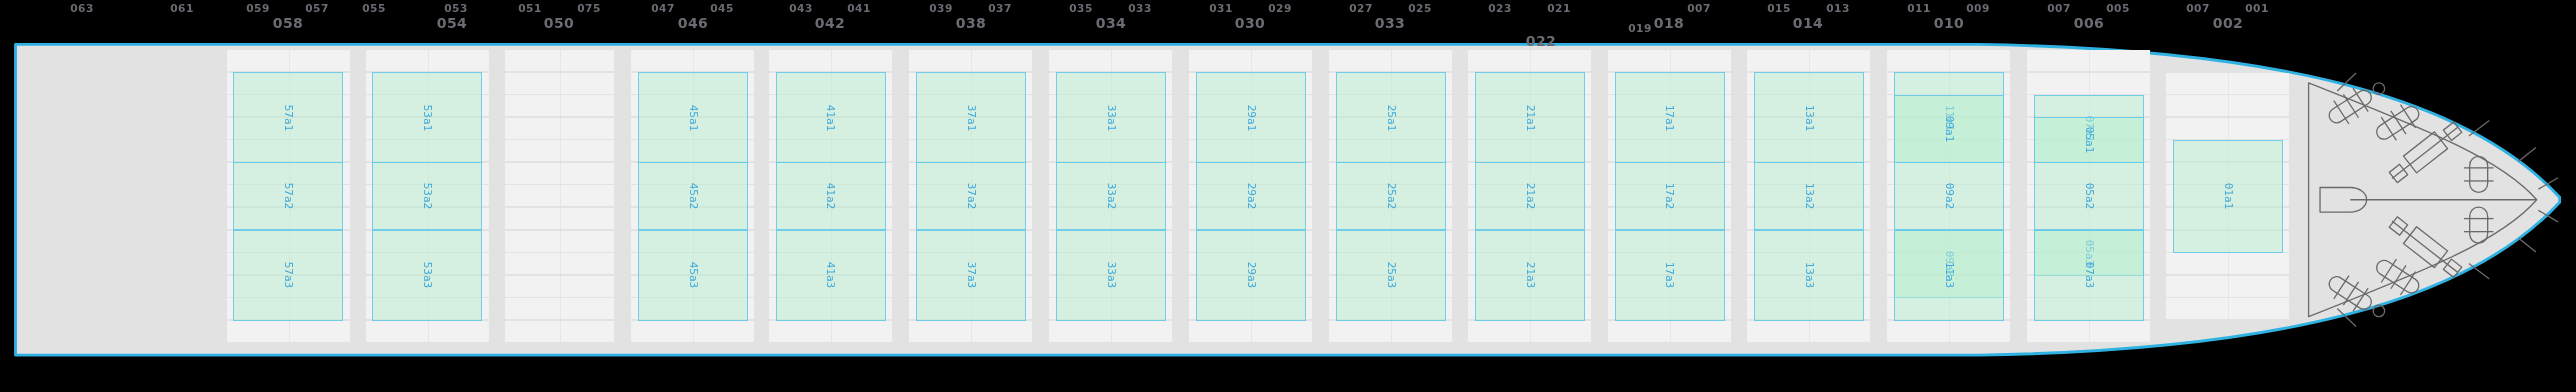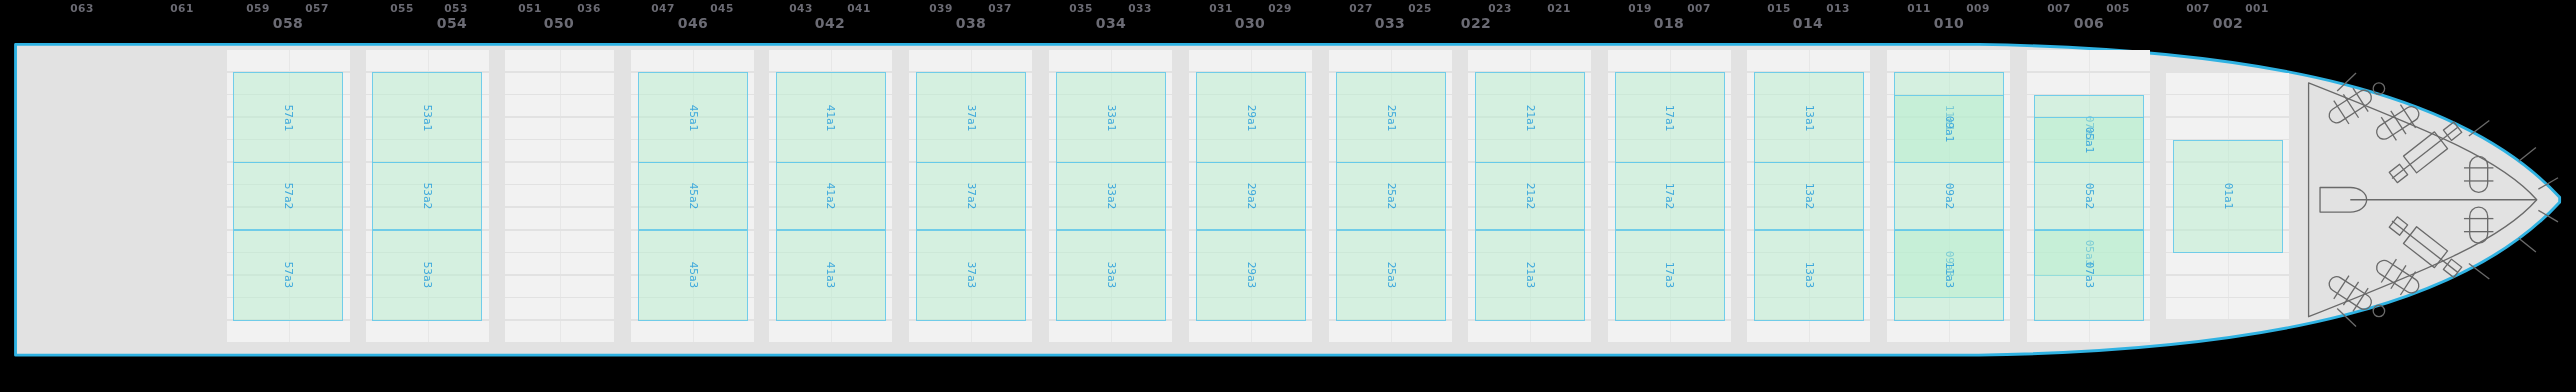--- a/index.html
+++ b/index.html
@@ -410,58 +410,58 @@
         <div class="cell-row" style="left: 2166px; top: 298px; width: 123px; height: 21.3px;"></div>
         <div class="stow-block" style="left: 2173px; top: 140px; width: 110px; height: 113px;"></div>
         <span class="block-label" style="left: 2228px; top: 196px;">01a1</span>
       </div>
     </div>
   <div id="top-labels">
       <span class="bay-num small" style="left: 82px;">063</span>
       <span class="bay-num small" style="left: 182px;">061</span>
       <span class="bay-num small" style="left: 258px;">059</span>
       <span class="bay-num small" style="left: 317px;">057</span>
-      <span class="bay-num small" style="left: 402px;">055</span>
+      <span class="bay-num small" style="left: 374px;">055</span>
       <span class="bay-num small" style="left: 456px;">053</span>
       <span class="bay-num small" style="left: 530px;">051</span>
-      <span class="bay-num small" style="left: 589px;">036</span>
+      <span class="bay-num small" style="left: 589px;">075</span>
       <span class="bay-num small" style="left: 663px;">047</span>
       <span class="bay-num small" style="left: 722px;">045</span>
       <span class="bay-num small" style="left: 801px;">043</span>
       <span class="bay-num small" style="left: 859px;">041</span>
       <span class="bay-num small" style="left: 941px;">039</span>
       <span class="bay-num small" style="left: 1000px;">037</span>
       <span class="bay-num small" style="left: 1081px;">035</span>
       <span class="bay-num small" style="left: 1140px;">033</span>
       <span class="bay-num small" style="left: 1221px;">031</span>
       <span class="bay-num small" style="left: 1280px;">029</span>
       <span class="bay-num small" style="left: 1361px;">027</span>
       <span class="bay-num small" style="left: 1420px;">025</span>
       <span class="bay-num small" style="left: 1500px;">023</span>
       <span class="bay-num small" style="left: 1559px;">021</span>
-      <span class="bay-num small" style="left: 1640px;">019</span>
+      <span class="bay-num small" style="left: 1640px; margin-top: 20px;">019</span>
       <span class="bay-num small" style="left: 1699px;">007</span>
       <span class="bay-num small" style="left: 1779px;">015</span>
       <span class="bay-num small" style="left: 1838px;">013</span>
       <span class="bay-num small" style="left: 1919px;">011</span>
       <span class="bay-num small" style="left: 1978px;">009</span>
       <span class="bay-num small" style="left: 2059px;">007</span>
       <span class="bay-num small" style="left: 2118px;">005</span>
       <span class="bay-num small" style="left: 2198px;">007</span>
       <span class="bay-num small" style="left: 2257px;">001</span>
       <span class="bay-num large" style="left: 288px;">058</span>
       <span class="bay-num large" style="left: 427px; margin-left: 25px;">054</span>
       <span class="bay-num large" style="left: 559px;">050</span>
       <span class="bay-num large" style="left: 693px;">046</span>
       <span class="bay-num large" style="left: 830px;">042</span>
       <span class="bay-num large" style="left: 971px;">038</span>
       <span class="bay-num large" style="left: 1111px;">034</span>
       <span class="bay-num large" style="left: 1250px;">030</span>
       <span class="bay-num large" style="left: 1390px;">033</span>
-      <span class="bay-num large" style="left: 1476px;">022</span>
+      <span class="bay-num large" style="left: 1541px; margin-top: 18px;">022</span>
       <span class="bay-num large" style="left: 1669px;">018</span>
       <span class="bay-num large" style="left: 1808px;">014</span>
       <span class="bay-num large" style="left: 1949px;">010</span>
       <span class="bay-num large" style="left: 2089px;">006</span>
       <span class="bay-num large" style="left: 2228px;">002</span>
     </div>
 </div>
 
 
 </body></html>

